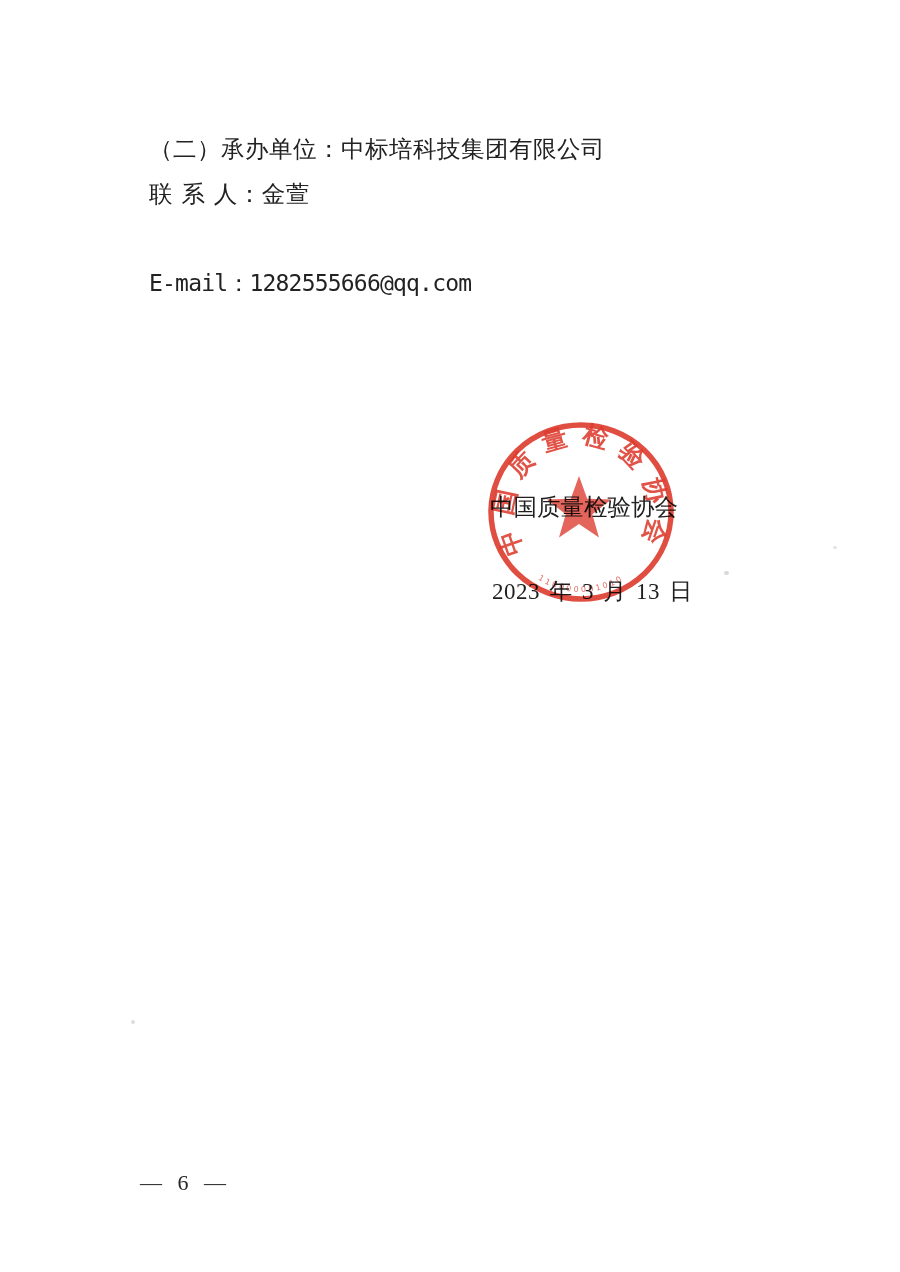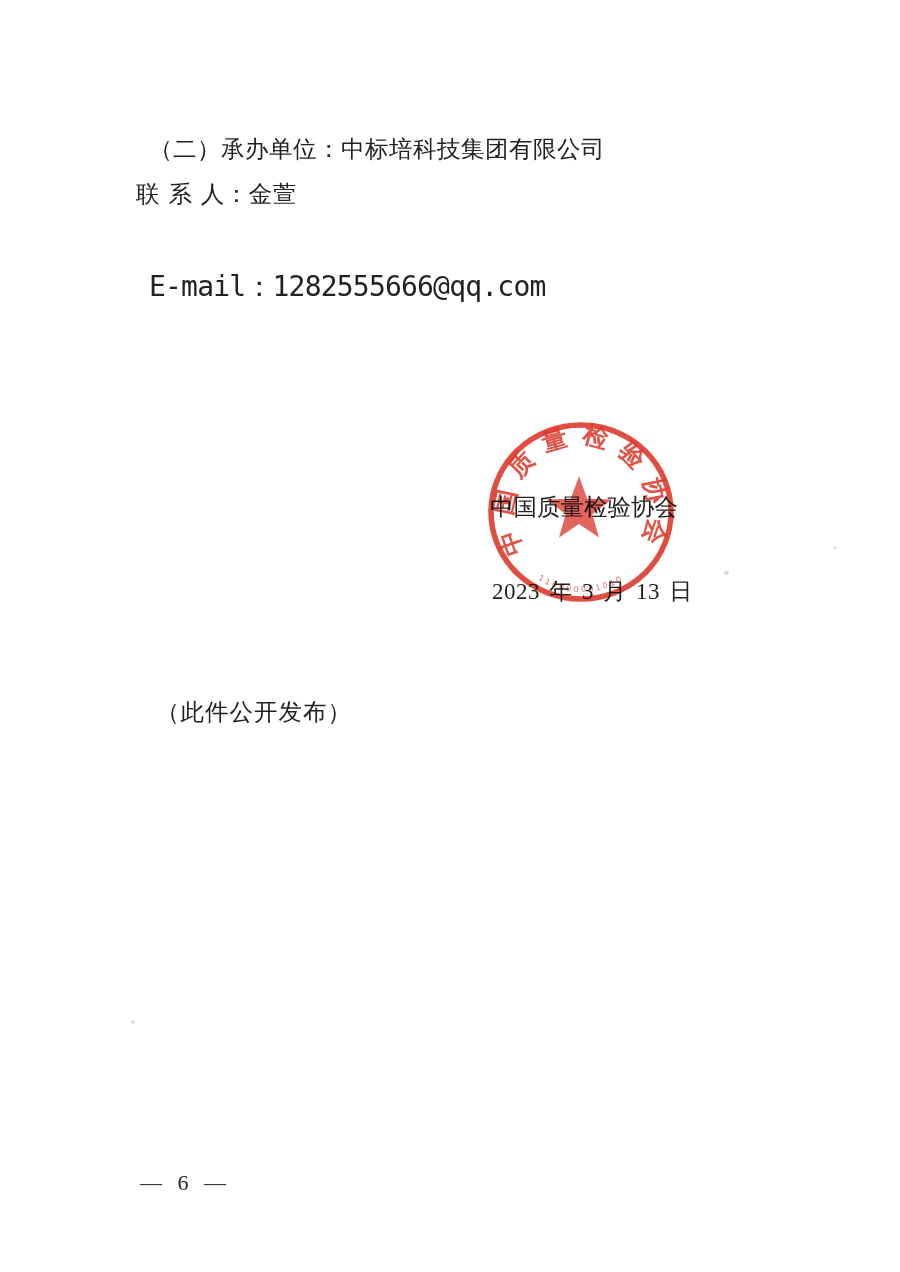--- a/index.html
+++ b/index.html
@@ -18,25 +18,25 @@
   }
   .line {
     position: absolute;
     white-space: nowrap;
     font-size: 23.5px;
     line-height: 1.18;
     color: #222222;
     letter-spacing: 0.5px;
   }
   .line-organizer   { left: 149px; top: 136px; }
-  .line-contact     { left: 136px; top: 181px; word-spacing: 2px; }
+  .line-contact     { left: 149px; top: 181px; word-spacing: 2px; }
   .line-phone       { left: 149px; top: 223px; letter-spacing: -0.3px; }
   .line-email       { left: 149px; top: 270px;
                       font-family: "DejaVu Sans Mono", monospace;
-                      font-size: 28px; letter-spacing: -0.8px; }
+                      font-size: 23px; letter-spacing: -0.8px; }
   .line-attachment  { left: 149px; top: 355px; letter-spacing: 0.3px; }
   .line-public-note { left: 156px; top: 699px; letter-spacing: 1px; }
 
   .sig-org {
     position: absolute;
     left: 490px; top: 491px;
     font-size: 23.5px;
     letter-spacing: 0px;
     white-space: nowrap;
     color: #1f1f1f;
@@ -87,21 +87,20 @@
   <div class="line line-contact">联 系 人：金萱</div>
 
 
   <div class="line line-email">E-mail：1282555666@qq.com</div>
 
 
   <div class="sig-org">中国质量检验协会</div>
 
   <div class="sig-date">2023 年 3 月 13 日</div>
 
-  <div class="line line-public-note">（此件公开发布）</div>
 
   <svg class="seal" viewBox="0 0 194 184" xmlns="http://www.w3.org/2000/svg">
     <defs>
       <path id="sealTopArc" d="M 43.4 133.9 A 68 68 0 1 1 150.6 133.9" fill="none"></path>
       <path id="sealBotArc" d="M 38.5 146.6 A 80 80 0 0 0 155.5 146.6" fill="none"></path>
     </defs>
 
     <ellipse cx="97" cy="92" rx="90" ry="87" fill="none" stroke="#dd3b2e" stroke-width="5.5" opacity="0.9"></ellipse>
 
     <polygon points="95,56 103.2,78.7 127.3,79.5 108.3,94.3 115,117.5 95,104 75,117.5 81.7,94.3 62.7,79.5 86.8,78.7" fill="#dd4337" opacity="0.82"></polygon>

